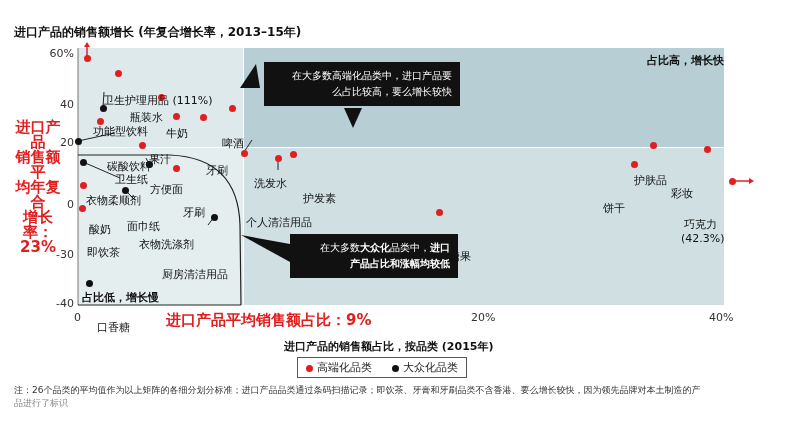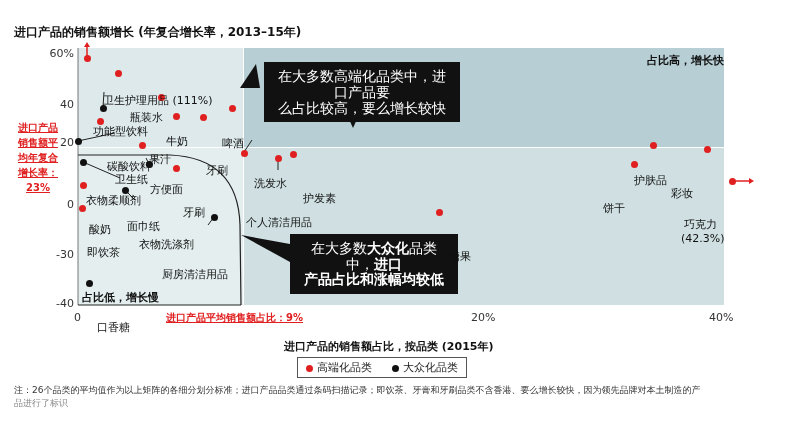--- a/index.html
+++ b/index.html
@@ -7,23 +7,23 @@
          font-family:"DejaVu Sans","Liberation Sans",sans-serif; color:#222; }
   .abs { position:absolute; }
   .title { left:14px; top:24px; font-size:12px; font-weight:bold; color:#111; white-space:nowrap; }
   .quad { position:absolute; }
   .ytick { font-size:11px; color:#333; text-align:right; width:30px; }
   .xtick { font-size:11px; color:#333; }
   .pt { position:absolute; width:7px; height:7px; border-radius:50%; margin-left:-3.5px; margin-top:-3.5px; }
   .pt.red { background:#e02020; }
   .pt.black { background:#111; }
   .lbl { position:absolute; font-size:11px; color:#111; white-space:nowrap;margin-top:44px; }
-  .callout { position:absolute; background:#111; color:#fff; font-size:14px; text-align:center; line-height:16px; padding:6px 8px; }
+  .callout { position:absolute; background:#111; color:#fff; font-size:10px; text-align:right; line-height:16px; padding:6px 8px; }
   .callout b { font-weight:bold; }
-  .redlbl { color:#e02020; font-weight:bold; font-size:10px;text-decoration:underline; }
+  .redlbl { color:#e02020; font-weight:bold; font-size:15px; }
   .quadlbl { font-size:11px; font-weight:bold; color:#111; white-space:nowrap; }
   .legend { position:absolute; left:297px; top:357px; border:1px solid #555; padding:2px 8px; font-size:11px; display:flex; gap:20px; align-items:center; }
   .legend .dot { display:inline-block; width:7px; height:7px; border-radius:50%; margin-right:4px; vertical-align:middle; }
   .note { left:14px; top:384px; font-size:9px; color:#333; width:780px; line-height:13px; }
   svg { position:absolute; left:0; top:0; }
 </style>
 </head>
 <body>
 
 <div class="abs title">进口产品的销售额增长 (年复合增长率，2013–15年)</div>
@@ -121,21 +121,21 @@
 <div class="pt black" style="left:78px;top:141px;"></div>
 <div class="pt black" style="left:83px;top:162px;"></div>
 <div class="pt black" style="left:149px;top:164px;"></div>
 <div class="pt black" style="left:125px;top:190px;"></div>
 <div class="pt black" style="left:214px;top:217px;"></div>
 <div class="pt black" style="left:89px;top:283px;"></div>
 
 <div class="lbl" style="left:103px;top:49px;">卫生护理用品 (111%)</div>
 <div class="lbl" style="left:130px;top:66px;">瓶装水</div>
 <div class="lbl" style="left:93px;top:80px;">功能型饮料</div>
-<div class="lbl" style="left:166px;top:90px;">牛奶</div>
+<div class="lbl" style="left:166px;top:82px;">牛奶</div>
 <div class="lbl" style="left:222px;top:92px;">啤酒</div>
 <div class="lbl" style="left:149px;top:108px;">果汁</div>
 <div class="lbl" style="left:206px;top:119px;">牙刷</div>
 <div class="lbl" style="left:107px;top:115px;">碳酸饮料</div>
 <div class="lbl" style="left:115px;top:128px;">卫生纸</div>
 <div class="lbl" style="left:150px;top:138px;">方便面</div>
 <div class="lbl" style="left:86px;top:149px;">衣物柔顺剂</div>
 <div class="lbl" style="left:183px;top:161px;">牙刷</div>
 <div class="lbl" style="left:127px;top:175px;">面巾纸</div>
 <div class="lbl" style="left:89px;top:178px;">酸奶</div>

